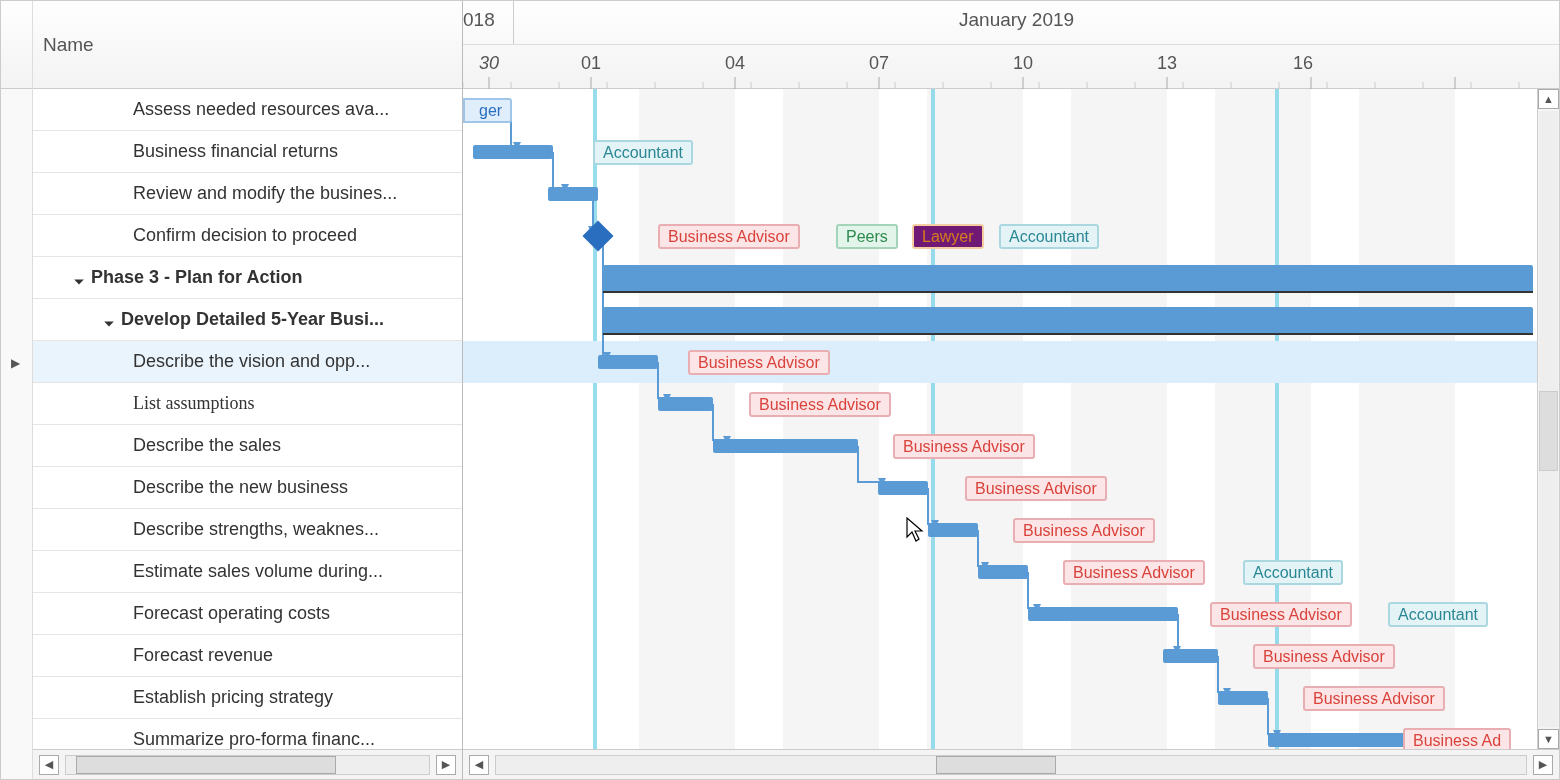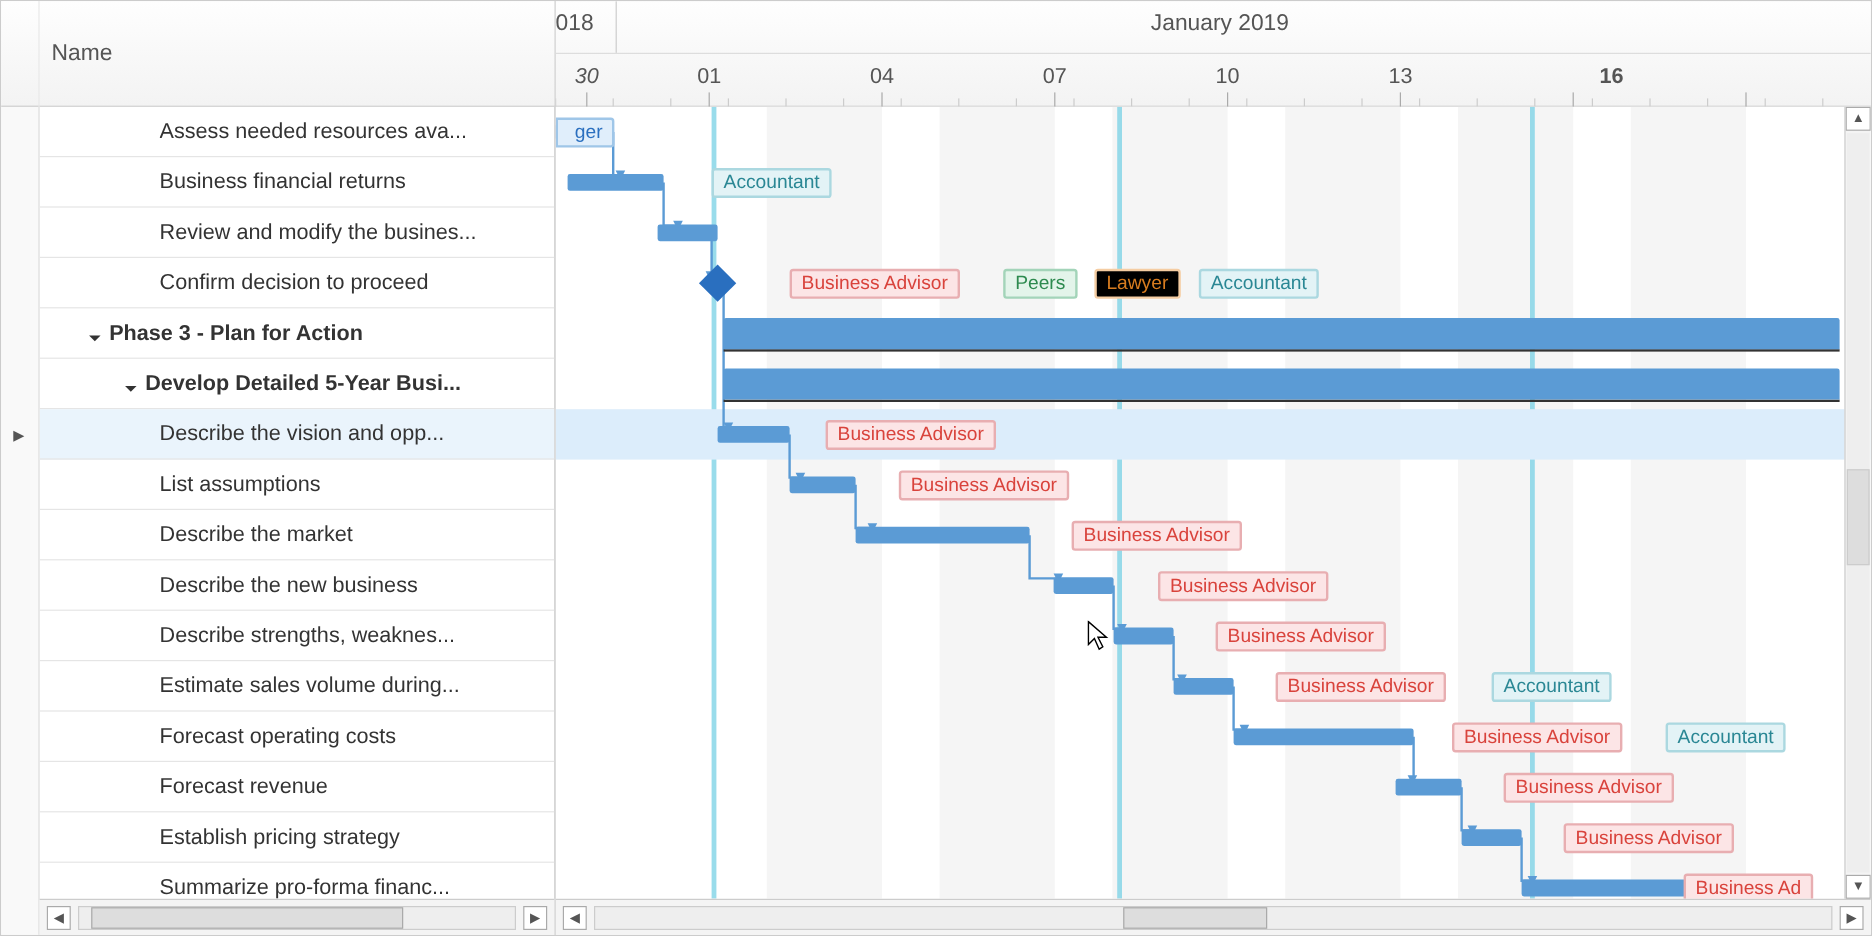--- a/index.html
+++ b/index.html
@@ -219,21 +219,21 @@
     font-size:16px;
     border-radius:3px;
     padding:1px 8px;
     border:2px solid;
     background:#fff;
     white-space:nowrap;
     line-height:20px;
   }
   .tag.red { border-color:#e8aeb1; background:#fce5e6; color:#d9433c; }
   .tag.green { border-color:#a3d4b9; background:#e3f4ea; color:#2d8a4f; }
-  .tag.orange { border-color:#f5cda3; background:#000000; color:#d87c1f; }
+  .tag.orange { border-color:#f5cda3; background:#701a75; color:#d87c1f; }
   .tag.teal { border-color:#abd8e0; background:#e3f3f6; color:#2a8794; }
   .tag.blue { border-color:#9fc6e8; background:#e0eefb; color:#2a6fbf; }
   .arrow-conn {
     position:absolute;
     stroke:#5b9bd5;
     stroke-width:2;
     fill:none;
   }
   .arrow-head {
     fill:#5b9bd5;
@@ -293,25 +293,25 @@
         </div>
         <div class="task-row bold" style="padding-left: 70px;">
           <span class="expand-icon"><svg viewBox="0 0 10 10">
               <path d="M1 3 L5 7 L9 3 Z" fill="#333"></path>
             </svg></span>
           <span class="task-txt">Develop Detailed 5-Year Busi...</span>
         </div>
         <div class="task-row highlight" style="padding-left: 100px;">
           <span class="task-txt">Describe the vision and opp...</span>
         </div>
-        <div class="task-row" style="padding-left: 100px;">
+        <div class="task-row" style="padding-left: 100px; font-family: Liberation Serif, serif;">
           <span class="task-txt">List assumptions</span>
         </div>
         <div class="task-row" style="padding-left: 100px;">
-          <span class="task-txt">Describe the market</span>
+          <span class="task-txt">Describe the sales</span>
         </div>
         <div class="task-row" style="padding-left: 100px;">
           <span class="task-txt">Describe the new business</span>
         </div>
         <div class="task-row" style="padding-left: 100px;">
           <span class="task-txt">Describe strengths, weaknes...</span>
         </div>
         <div class="task-row" style="padding-left: 100px;">
           <span class="task-txt">Estimate sales volume during...</span>
         </div>
@@ -349,21 +349,21 @@
           <span class="day-label" style="left: 128px;">01</span>
           <div class="day-tick" style="left: 128px;"></div>
           <span class="day-label" style="left: 272px;">04</span>
           <div class="day-tick" style="left: 272px;"></div>
           <span class="day-label" style="left: 416px;">07</span>
           <div class="day-tick" style="left: 416px;"></div>
           <span class="day-label" style="left: 560px;">10</span>
           <div class="day-tick" style="left: 560px;"></div>
           <span class="day-label" style="left: 704px;">13</span>
           <div class="day-tick" style="left: 704px;"></div>
-          <span class="day-label" style="left: 880px; font-weight: bold;">16</span>
+          <span class="day-label" style="left: 840px;">16</span>
           <div class="day-tick" style="left: 848px;"></div>
           <span class="day-label" style="left: 992px; margin-top: 40px;">19</span>
           <div class="day-tick" style="left: 992px;"></div>
           <div class="day-mintick" style="left: 0px;"></div>
           <div class="day-mintick" style="left: 48px;"></div>
           <div class="day-mintick" style="left: 96px;"></div>
           <div class="day-mintick" style="left: 144px;"></div>
           <div class="day-mintick" style="left: 192px;"></div>
           <div class="day-mintick" style="left: 240px;"></div>
           <div class="day-mintick" style="left: 288px;"></div>

